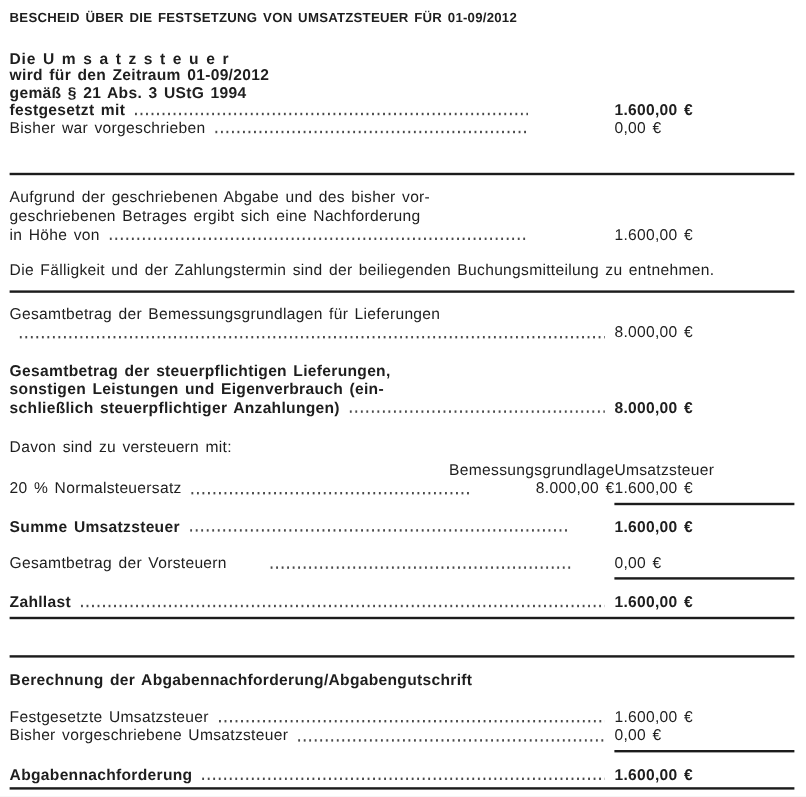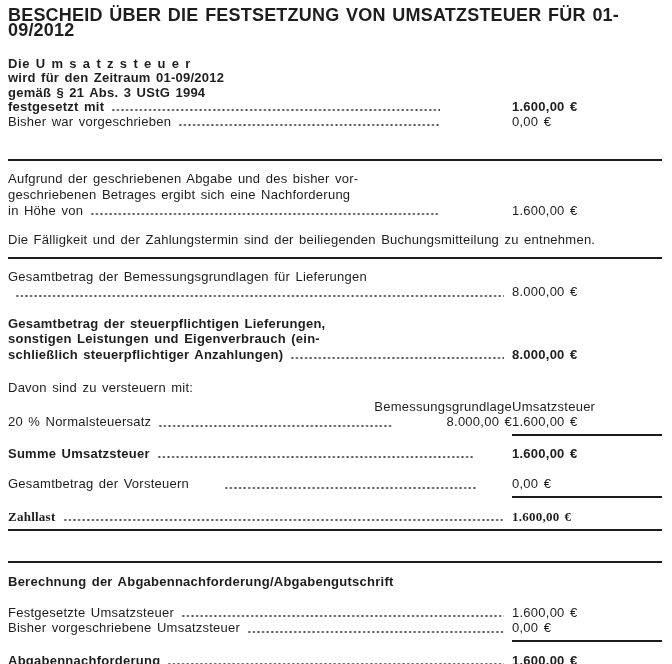--- a/index.html
+++ b/index.html
@@ -11,21 +11,21 @@
     padding:8px 10px 0 8px;
     font-family:"Liberation Sans",sans-serif;
     font-size:13px;
     line-height:15.5px;
     color:#1e1e1e;
     letter-spacing:0.25px;
     word-spacing:1.5px;
     overflow:hidden;
   }
   .b{font-weight:bold;}
-  .h1{font-size:18px;line-height:15px;letter-spacing:0.2px;}
+  .h1{font-size:11px;line-height:15px;letter-spacing:0.2px;}
   .blk1{margin-top:19px;line-height:14.4px;}
   .spaced{letter-spacing:0.6px;}
   
   .dotrow{display:flex;align-items:stretch;}
   .lbl{white-space:nowrap;}
   .dots{
     flex:1;
     margin:0 8px 3px 7px;
     background-image:radial-gradient(circle,#4a4a4a 1.05px,rgba(0,0,0,0) 1.15px);
     background-size:4.6px 2.4px;
@@ -124,21 +124,21 @@
   </div>
 
   <div class="dotrow" style="margin-top:15px;gap:28px;">
     <span class="lbl">Gesamtbetrag der Vorsteuern</span>
     <span class="dots"></span>
     <span class="val">0,00 €</span>
   </div>
 
   <hr class="rulepart" style="margin-top:4px;">
 
-  <div class="dotrow b" style="margin-top:11px;font-family:Liberation Serif, serif;">
+  <div class="dotrow b" style="margin-top:11px;">
     <span class="lbl">Zahllast</span>
     <span class="dots"></span>
     <span class="val">1.600,00 €</span>
   </div>
 
   <hr class="rule" style="margin-top:5px;">
   <hr class="rule" style="margin-top:30px;">
 
   <div class="b" style="margin-top:11px;">Berechnung der Abgabennachforderung/Abgabengutschrift</div>
 

